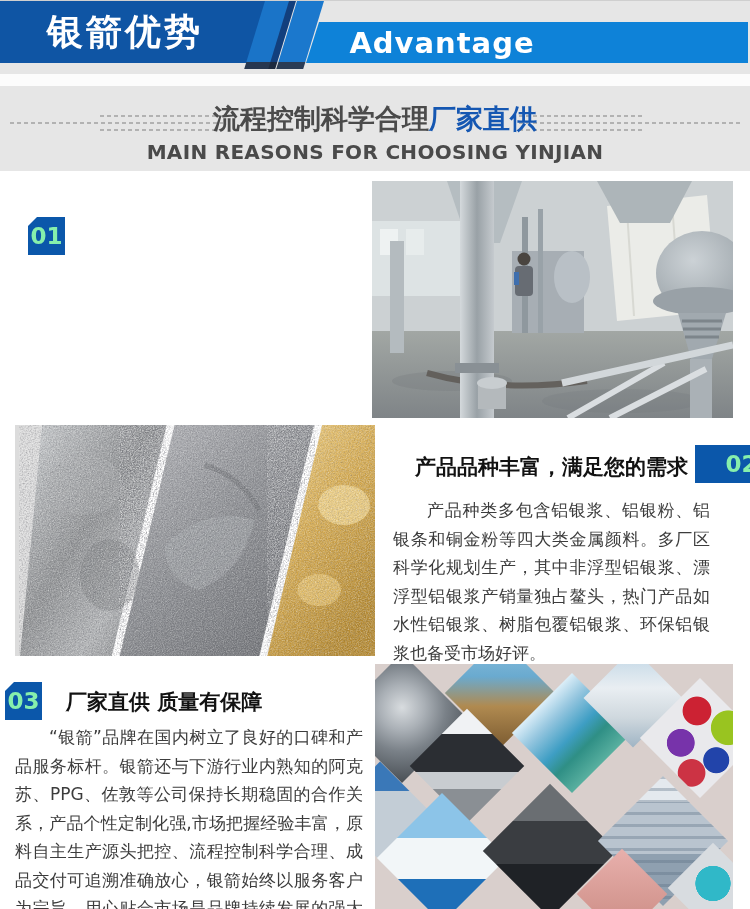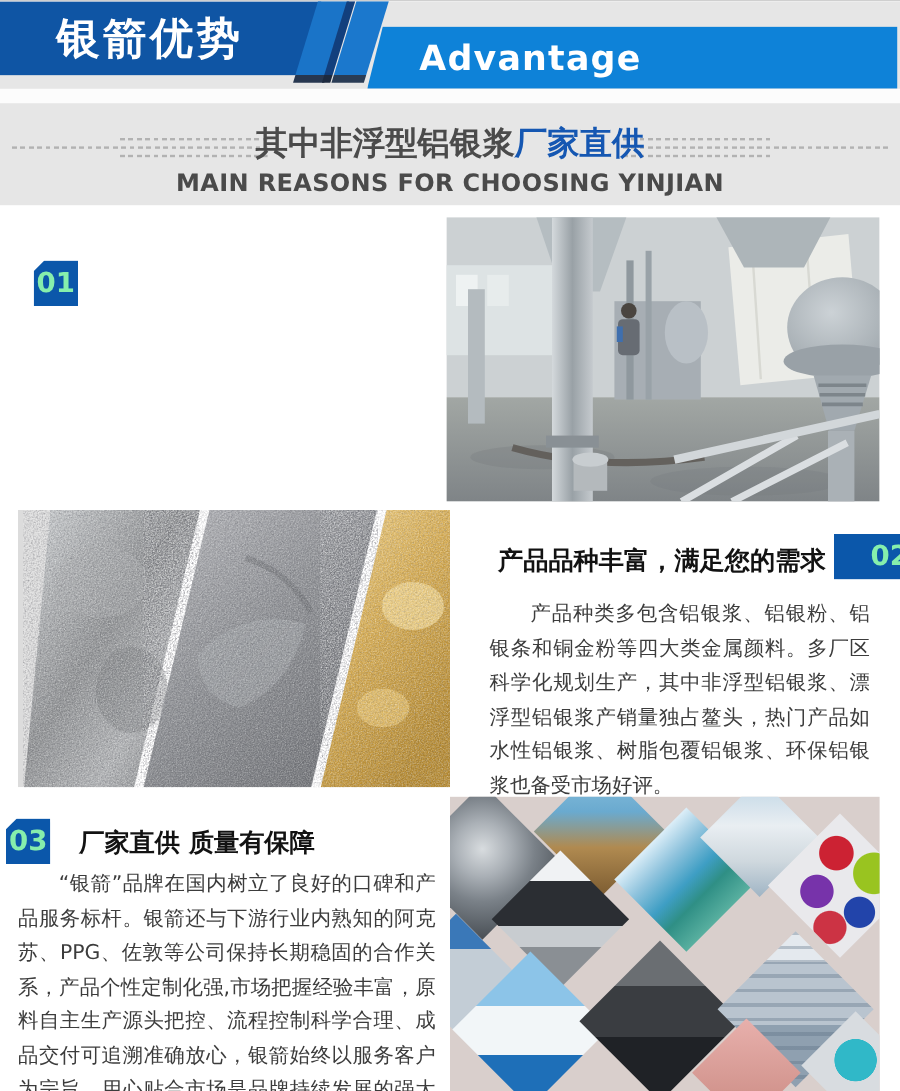--- a/index.html
+++ b/index.html
@@ -9,21 +9,21 @@
   
   .bg-top-gray{position:absolute;left:0;top:0;width:750px;height:170px;background:#e6e6e6;}
   .bg-white-strip{position:absolute;left:0;top:73px;width:750px;height:12px;background:#fcfcfc;}
 
   
   .banner-dark{position:absolute;left:0;top:0;width:268px;height:62px;
     background:var(--banner-dark,#0f55a4);
     clip-path:polygon(0 0,100% 0,calc(100% - 21px) 100%,0 100%);z-index:3;}
   .banner-dark-text{position:absolute;left:0;top:0;width:250px;height:62px;display:flex;align-items:center;justify-content:center;
     color:#fff;font-size:36px;font-weight:700;letter-spacing:3px;z-index:4;}
-  .banner-bar{position:absolute;left:306px;top:21px;width:442px;height:52px;
+  .banner-bar{position:absolute;left:306px;top:21px;width:442px;height:41px;
     background:var(--banner-light,#0e82d8);
     clip-path:polygon(13px 0,100% 0,100% 100%,0 100%);
     display:flex;align-items:center;justify-content:center;padding-right:0;z-index:2;}
   .banner-bar span{color:#fff;font-size:29px;font-weight:700;letter-spacing:1px;margin-right:170px;}
   .stripe{position:absolute;top:0;height:68px;transform:skewX(-17deg);transform-origin:50% 0;z-index:5;}
   .stripe.s1{left:265px;width:26px;background:linear-gradient(180deg,#1a74c8 0 90%,#273750 90% 100%);}
   .stripe.s2{left:289px;width:7px;background:linear-gradient(180deg,#123f7d 0 90%,#1d2a3f 90% 100%);}
   .stripe.s3{left:297px;width:27px;background:linear-gradient(180deg,#1b78cd 0 90%,#2a3c55 90% 100%);}
 
   
@@ -49,21 +49,21 @@
   .sec-body{position:absolute;font-size:17px;line-height:28.5px;color:#3c3c3c;text-align:justify;text-indent:2em;z-index:6;}
 
   #badge1{left:28px;top:216px;}
   #title1{left:68px;top:224px;}
   #body1{left:15px;top:256px;width:345px;}
   #img1{position:absolute;left:372px;top:180px;width:361px;height:237px;}
 
   #img2{position:absolute;left:15px;top:424px;width:360px;height:231px;}
   #badge2{left:695px;top:444px;padding-left:28px;}
   #title2{right:62px;top:452px;}
-  #body2{left:408px;top:497px;width:317px;}
+  #body2{left:393px;top:497px;width:317px;font-family:Liberation Mono, monospace;}
 
   #badge3{left:5px;top:681px;}
   #title3{left:66px;top:687px;}
   #body3{left:15px;top:722px;width:348px;}
 
   
   #img3{position:absolute;left:375px;top:663px;width:358px;height:246px;background:#d9cfcc;overflow:hidden;}
   .tile{position:absolute;transform:translate(-50%,-50%) rotate(45deg);}
   .t-wheel{left:27px;top:54px;width:92px;height:92px;background:radial-gradient(circle at 42% 42%,#d8dcdf 0%,#aab0b6 30%,#7a8188 58%,#494f55 100%);}
   .t-boat{left:125px;top:29px;width:78px;height:78px;background:linear-gradient(135deg,#8ec3e0 0%,#6aaacf 35%,#b08a50 62%,#7a5a30 100%);}
@@ -106,21 +106,21 @@
   <div class="dashes left">
     <div class="dash-row r1"></div>
       <div class="dash-row r2"></div>
       <div class="dash-row r3"></div>
   </div>
   <div class="dashes right">
     <div class="dash-row r1"></div>
       <div class="dash-row r2"></div>
       <div class="dash-row r3"></div>
   </div>
-  <div class="intro-title"><span>其中非浮型铝银浆</span><span class="hl">厂家直供</span></div>
+  <div class="intro-title"><span>流程控制科学合理</span><span class="hl">厂家直供</span></div>
   <div class="intro-sub">MAIN REASONS FOR CHOOSING YINJIAN</div>
 
   <div id="badge1" class="badge cut-left">01</div>
   <svg id="img1" viewBox="0 0 361 237" preserveAspectRatio="none">
     <defs>
       <linearGradient id="pillarG" x1="0" y1="0" x2="1" y2="0">
         <stop offset="0" stop-color="#d4d9dc"></stop>
           <stop offset="0.5" stop-color="#99a1a6"></stop>
           <stop offset="1" stop-color="#c5cace"></stop>
       </linearGradient>

